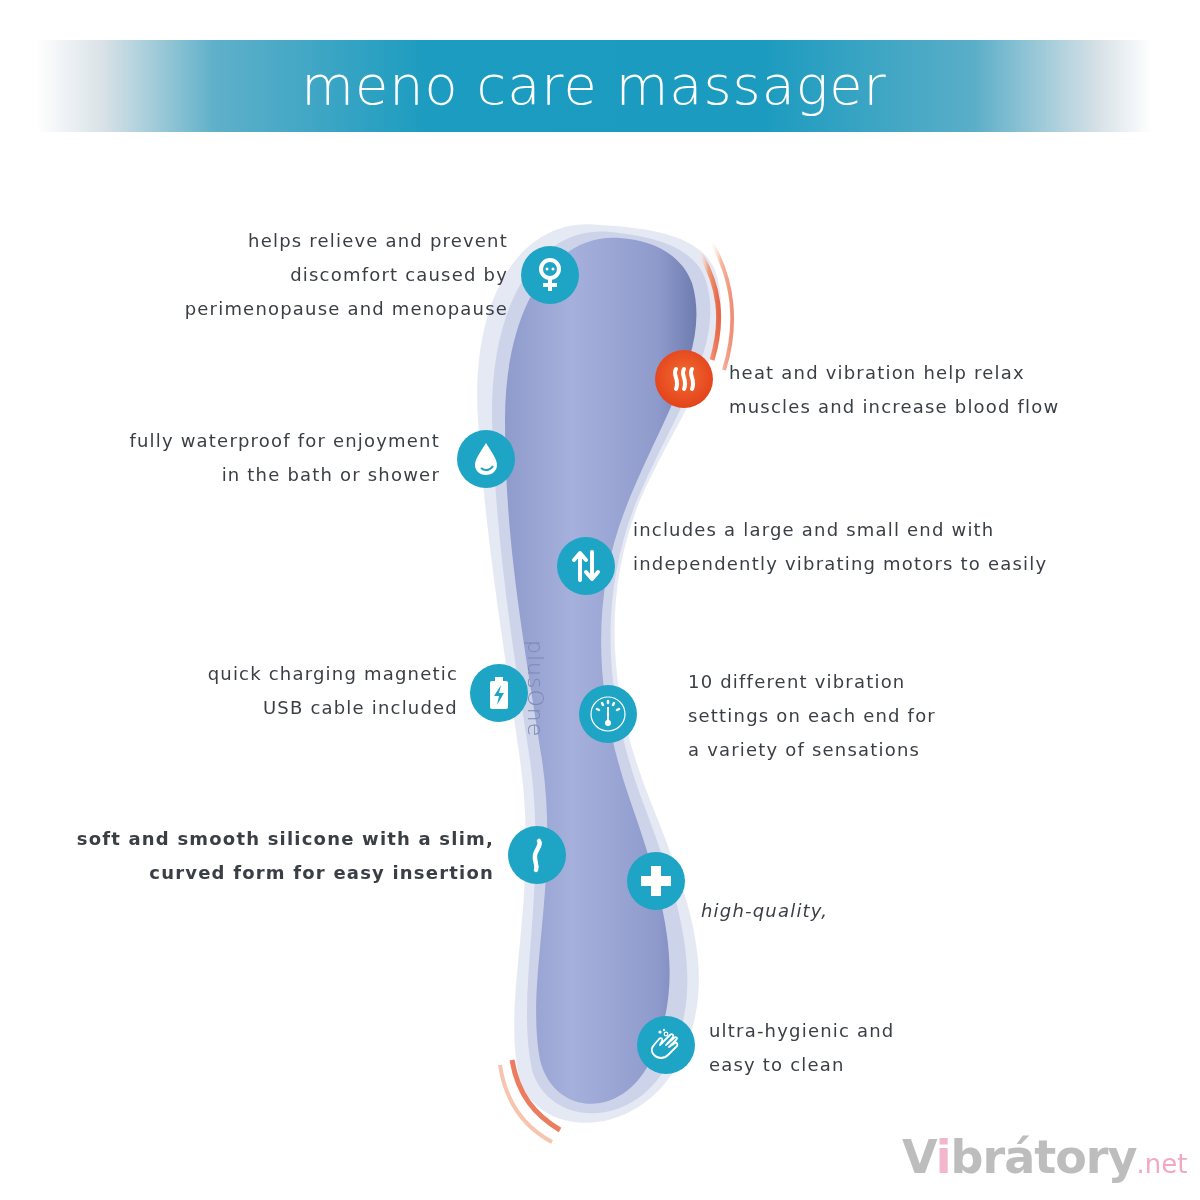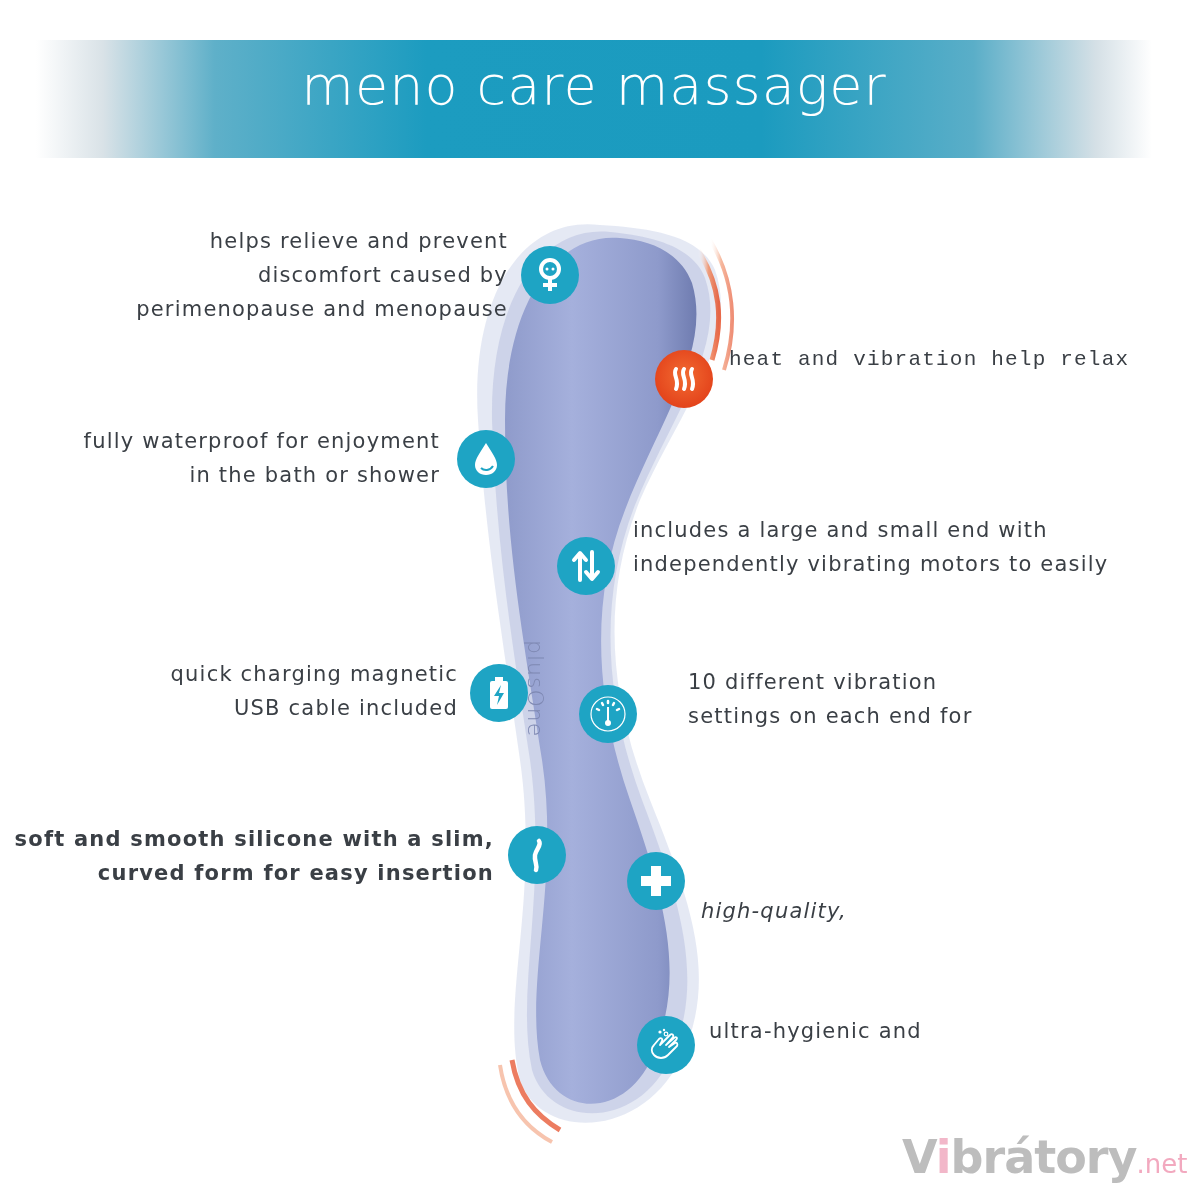--- a/index.html
+++ b/index.html
@@ -1,24 +1,24 @@
 <!DOCTYPE html>
 <html><head>
 <meta charset="utf-8">
 <style>
   html, body { margin: 0; padding: 0; background: #ffffff; }
   body { width: 1200px; height: 1200px; position: relative; overflow: hidden;
          font-family: "DejaVu Sans", sans-serif; color: #3a3f45; }
-  .banner { position: absolute; left: 36px; top: 40px; width: 1116px; height: 118px;
+  .banner { position: absolute; left: 36px; top: 40px; width: 1116px; height: 92px;
             background: linear-gradient(90deg, #ffffff 0%, #d9e2e7 6%, #5fb0c9 16%, #1c9cc0 35%, #1b9bbf 65%, #5aaec8 84%, #d5e0e6 95%, #ffffff 100%); }
   .banner-title { position: absolute; left: 0; right: 0; top: 14px; text-align: center;
                   color: #ffffff; font-size: 54px; font-weight: 300; letter-spacing: 1px;
                   font-family: "DejaVu Sans", sans-serif; }
   .product { position: absolute; left: 0; top: 0; width: 1200px; height: 1200px; }
-  .feature { position: absolute; font-size: 21px; line-height: 34px; letter-spacing: 1.2px; color: #3a3f45; }
+  .feature { position: absolute; font-size: 18px; line-height: 34px; letter-spacing: 1.2px; color: #3a3f45; }
   .feature.left { text-align: right; }
   .feature.left .line, .feature.right .line { display: block; white-space: nowrap; }
   .icon { position: absolute; width: 58px; height: 58px; border-radius: 50%;
           background: #1ea4c4; display: flex; align-items: center; justify-content: center; }
   .icon.heat { background: radial-gradient(circle at 50% 45%, #f26b32 0%, #e4451c 70%, #d9401a 100%); }
   .icon svg { width: 40px; height: 40px; }
   .watermark { position: absolute; left: 902px; top: 1130px; font-size: 46px; font-weight: bold;
                color: #bdbdbd; font-family: "DejaVu Sans", sans-serif; letter-spacing: -1px; }
   .watermark .pink { color: #f2b7c9; }
   .watermark .net { font-size: 26px; font-weight: normal; color: #f2a9bf; letter-spacing: 0; }
@@ -109,22 +109,23 @@
     </svg>
 </div>
 
 <div class="icon heat" style="left:655px; top:350px;">
   <svg viewBox="0 0 40 40">
       <path d="M12,10 C8,16 16,20 12,30" stroke="#fff" stroke-width="4" fill="none" stroke-linecap="round"></path>
       <path d="M20,10 C16,16 24,20 20,30" stroke="#fff" stroke-width="4" fill="none" stroke-linecap="round"></path>
       <path d="M28,10 C24,16 32,20 28,30" stroke="#fff" stroke-width="4" fill="none" stroke-linecap="round"></path>
     </svg>
 </div>
-<div class="feature right" style="left:729px; top:343px;font-family:Liberation Mono, monospace;">
+<div class="feature right" style="left:729px; top:356px;">
   <span class="line">heat and vibration help relax</span>
+  <span class="line">muscles and increase blood flow</span>
 </div>
 
 <div class="icon" style="left:557px; top:537px;">
   <svg viewBox="0 0 40 40">
       <path d="M14,34 L14,8 M8,14 L14,7 L20,14" stroke="#fff" stroke-width="4" fill="none" stroke-linecap="round" stroke-linejoin="round"></path>
       <path d="M26,6 L26,32 M20,26 L26,33 L32,26" stroke="#fff" stroke-width="4" fill="none" stroke-linecap="round" stroke-linejoin="round"></path>
     </svg>
 </div>
 <div class="feature right" style="left:633px; top:513px;">
   <span class="line">includes a large and small end with</span>
@@ -139,20 +140,21 @@
       <line x1="20" y1="7" x2="20" y2="9" stroke="#fff" stroke-width="2.5" stroke-linecap="round"></line>
       <line x1="26" y1="9" x2="25" y2="11" stroke="#fff" stroke-width="2.5" stroke-linecap="round"></line>
       <line x1="31" y1="15" x2="29" y2="16" stroke="#fff" stroke-width="2.5" stroke-linecap="round"></line>
       <line x1="20" y1="13" x2="20" y2="28" stroke="#fff" stroke-width="2"></line>
       <circle cx="20" cy="29" r="3" fill="#fff"></circle>
     </svg>
 </div>
 <div class="feature right" style="left:688px; top:665px;">
   <span class="line">10 different vibration</span>
   <span class="line">settings on each end for</span>
+  <span class="line">a variety of sensations</span>
 </div>
 
 <div class="icon" style="left:627px; top:852px;">
   <svg viewBox="0 0 40 40">
       <path d="M15,5 H25 V15 H35 V25 H25 V35 H15 V25 H5 V15 H15 Z" fill="#fff"></path>
     </svg>
 </div>
 <div class="feature right" style="left:701px; top:894px;font-style:italic;">
   <span class="line">high-quality,</span>
 </div>
@@ -160,17 +162,18 @@
 <div class="icon" style="left:637px; top:1016px;">
   <svg viewBox="0 0 40 40">
       <path d="M8,20 L13,14 C15,12 17,14 16,16 L14,20 M14,20 L24,10 C26,8 28,10 27,12 L20,20 M20,20 L28,13 C30,11 32,13 30,15 L23,22 M23,22 L29,18 C31,17 32,19 31,21 L22,30 C18,34 12,34 8,30 C5,27 5,23 8,20" stroke="#fff" stroke-width="1.8" fill="none" stroke-linecap="round" stroke-linejoin="round"></path>
       <circle cx="14" cy="7" r="1.6" fill="#fff"></circle>
       <circle cx="18" cy="5" r="1.2" fill="#fff"></circle>
       <circle cx="20" cy="9" r="1.8" fill="none" stroke="#fff" stroke-width="1.2"></circle>
     </svg>
 </div>
 <div class="feature right" style="left:709px; top:1014px;">
   <span class="line">ultra-hygienic and</span>
+  <span class="line">easy to clean</span>
 </div>
 
 <div class="watermark">
   <span>V</span><span class="pink">i</span><span>brátory</span><span class="net">.net</span>
 </div>
 
 </body></html>

